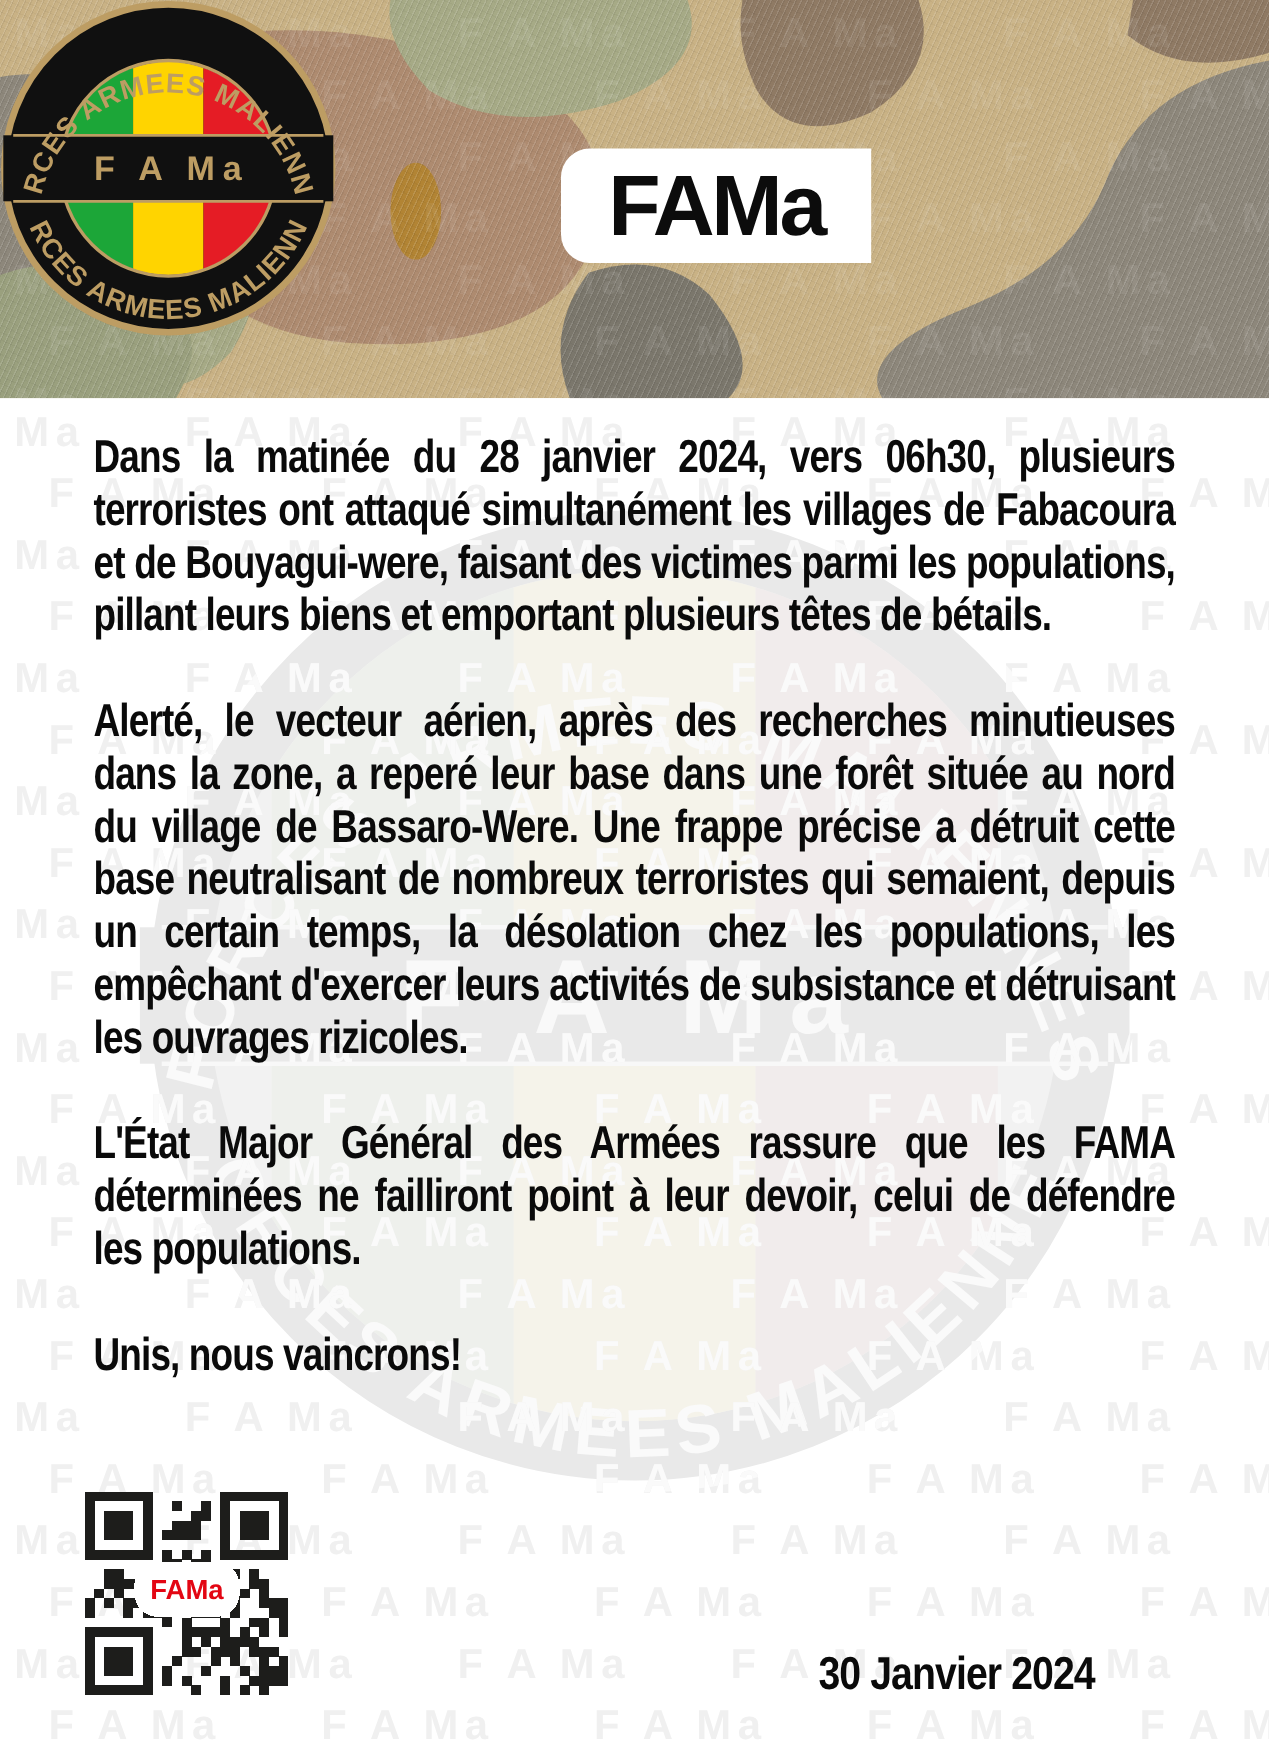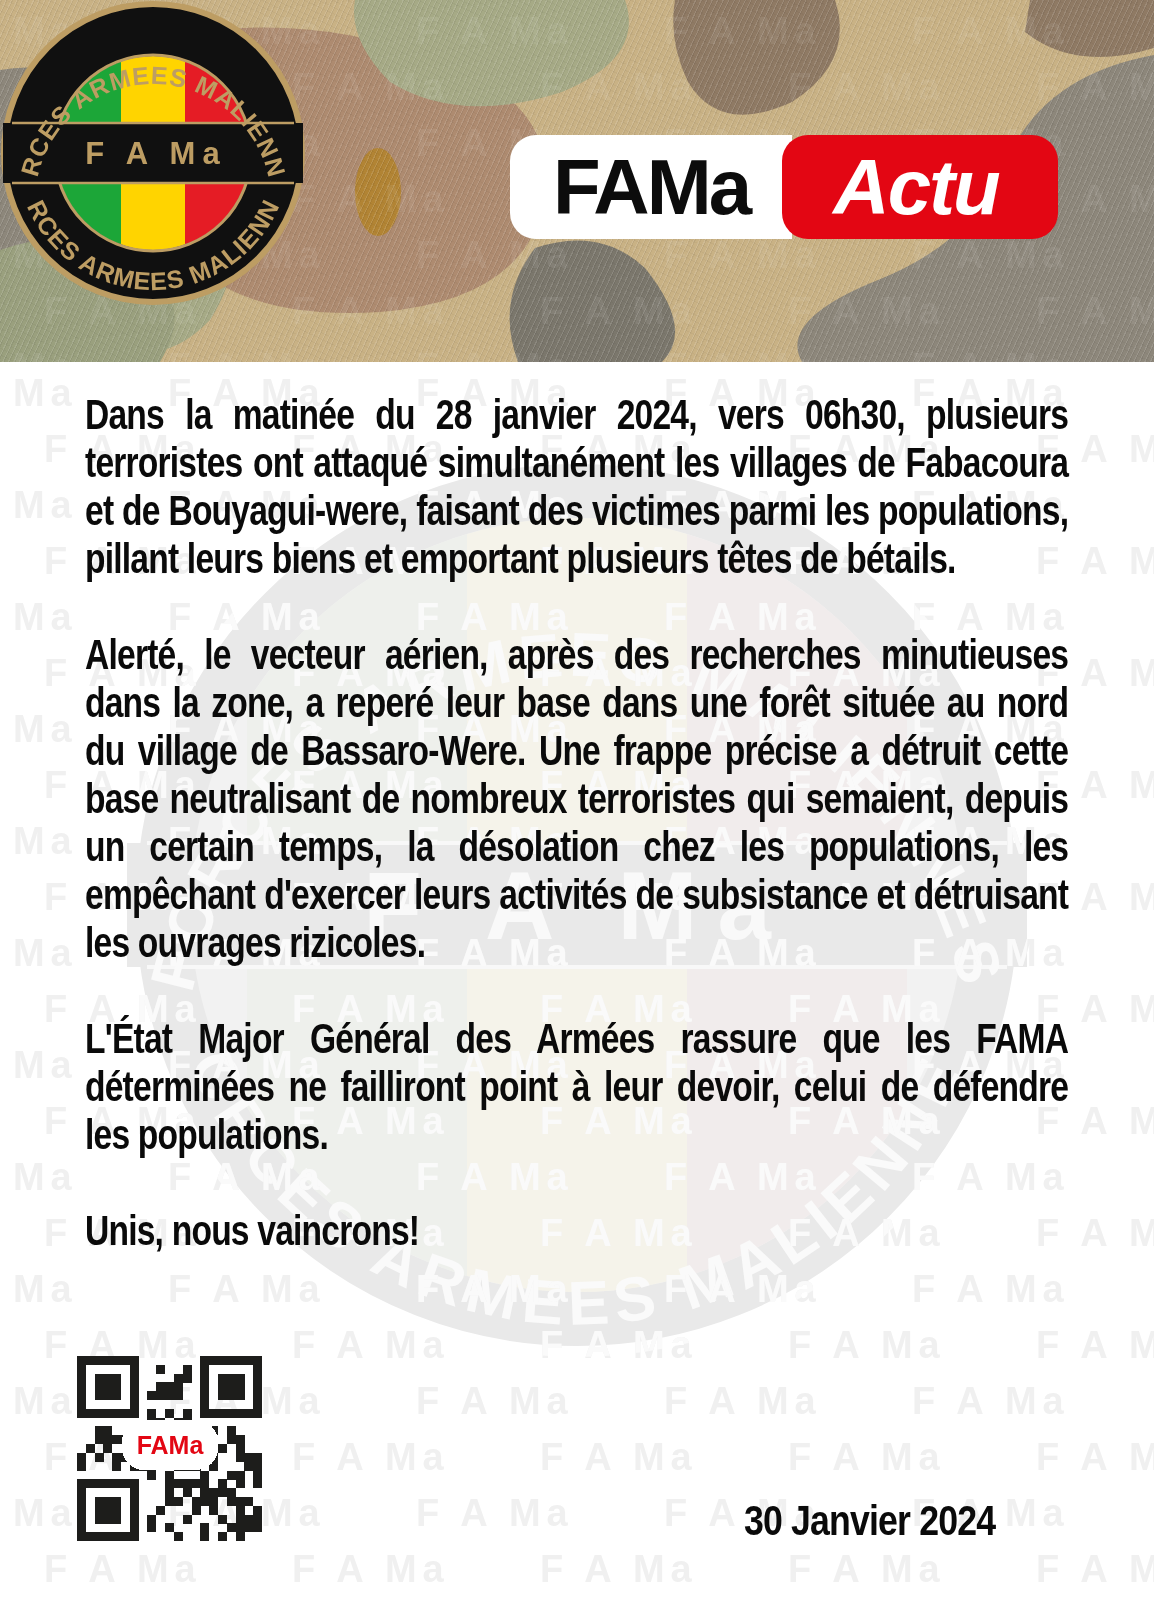--- a/index.html
+++ b/index.html
@@ -146,23 +146,20 @@
         <textPath href="#arcTop" startOffset="50%" text-anchor="middle">FORCES ARMEES MALIENNES</textPath>
       </text>
       <text class="ring-text">
         <textPath href="#arcBot" startOffset="50%" text-anchor="middle">FORCES ARMEES MALIENNES</textPath>
       </text>
     </svg>
 
     <div class="brand">
       <div class="brand-white">
         <span>FAMa</span>
-      </div>
-      <div class="brand-red">
-        <span>Actu</span>
       </div>
     </div>
   </div>
 
   <svg class="wm-logo" viewBox="-450 -450 900 900">
     <defs>
       <clipPath id="wmClip">
           <circle cx="0" cy="0" r="387"></circle>
         </clipPath>
       <path id="wmArcTop" d="M -383.4,81.5 A 392 392 0 0 1 383.4,81.5" fill="none"></path>

